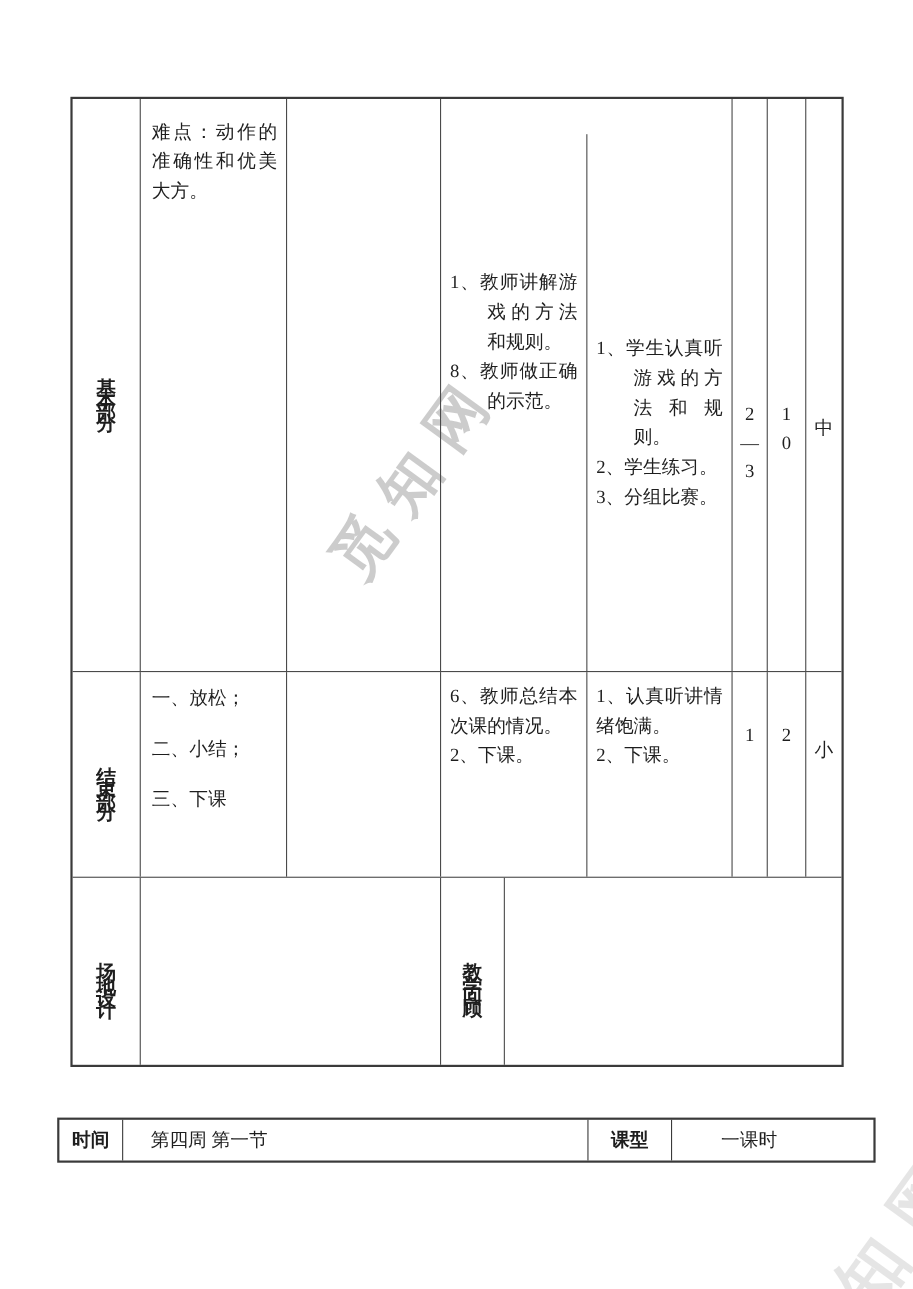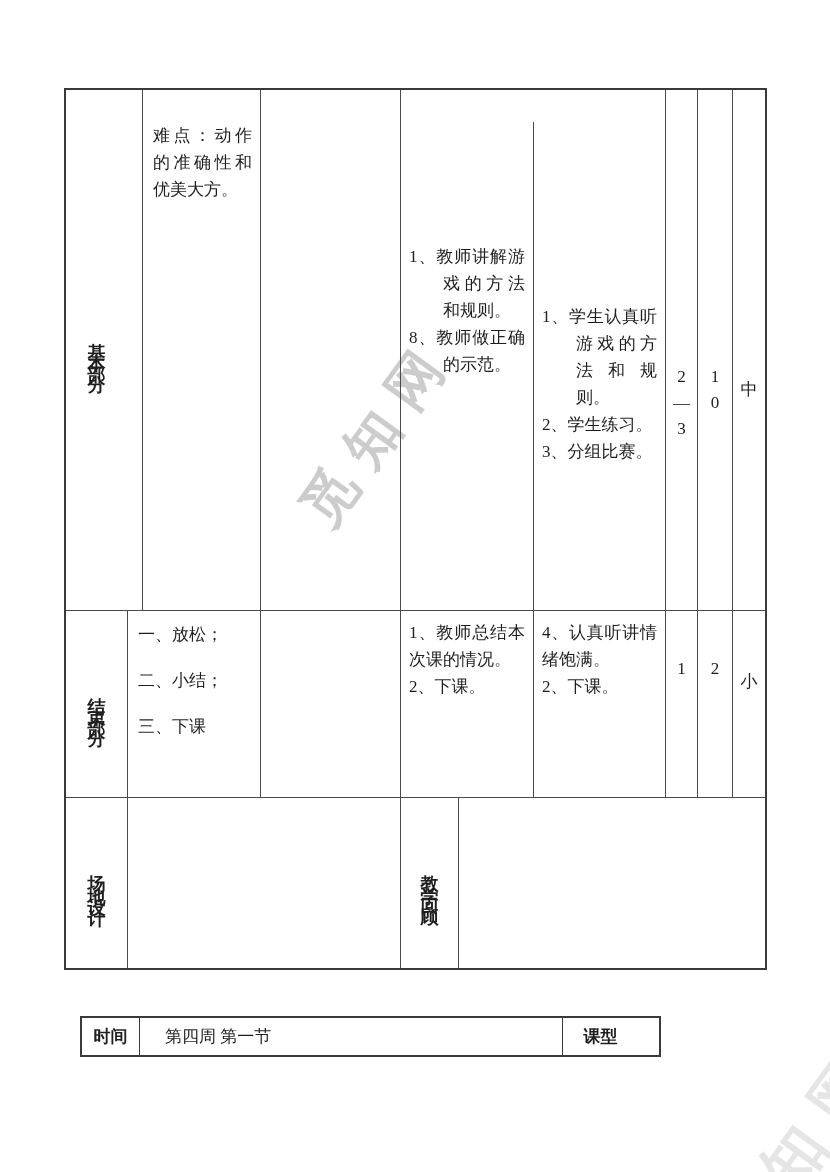--- a/index.html
+++ b/index.html
@@ -74,34 +74,34 @@
     font-size: 17px;
     letter-spacing: 7px;
     line-height: 1;
   }
 
   
   .pad { padding: 0 8px; }
   .just { text-align: justify; }
   .hang { padding-left: 2em; text-indent: -2em; text-align: justify; }
 
-  .basic-content { padding: 32px 8px 0 10px; margin-left: 15px; }
+  .basic-content { padding: 16px 8px 0 10px; }
   .game-block { margin-top: 52px; }
   .teacher1 { padding-top: 153px; }
   .student1 { padding-top: 181px; margin-top: 32px; }
   .numcell-r1 { display: flex; justify-content: center; padding-top: 277px; }
   .numcell-r2 { display: flex; justify-content: center; padding-top: 48px; }
 
   .end-content { padding: 10px 8px 0 10px; }
   .end-content .item { margin-bottom: 19px; }
   .end-acts { padding-top: 8px; }
 
   
   .foot-tbl {
-    left: 80px; top: 1016px; width: 581px; height: 41px;
+    left: 52px; top: 1016px; width: 744px; height: 41px;
     display: grid;
     grid-template-columns: 57px 423px 76px 141px;
   }
   .fc {
     box-sizing: border-box;
     border-left: 1.5px solid #3a3a3a;
     display: flex;
     align-items: center;
   }
   .fc:first-child { border-left: none; }
@@ -149,25 +149,25 @@
     <div class="c vcell">
       <span class="vlabel">结束部分</span>
     </div>
     <div class="c end-content">
       <div class="item">一、放松；</div>
       <div class="item">二、小结；</div>
       <div class="item">三、下课</div>
     </div>
     <div class="c"></div>
     <div class="c pad end-acts">
-      <div class="just">1、教师总结本次课的情况。</div>
+      <div class="just">6、教师总结本次课的情况。</div>
       <div class="just">2、下课。</div>
     </div>
     <div class="c pad end-acts">
-      <div class="just">4、认真听讲情绪饱满。</div>
+      <div class="just">1、认真听讲情绪饱满。</div>
       <div class="just">2、下课。</div>
     </div>
     <div class="c numcell-r2">
       <span class="vnum">1</span>
     </div>
     <div class="c numcell-r2">
       <span class="vnum">2</span>
     </div>
     <div class="c numcell-r2">
       <span class="vnum">小</span>
@@ -189,13 +189,16 @@
 <div class="tbl foot-tbl">
   <div class="fc center">
     <span class="bold">时间</span>
   </div>
   <div class="fc left">
     <span>第四周 第一节</span>
   </div>
   <div class="fc center">
     <span class="bold">课型</span>
   </div>
+  <div class="fc center">
+    <span>一课时</span>
+  </div>
 </div>
 
 </body></html>

